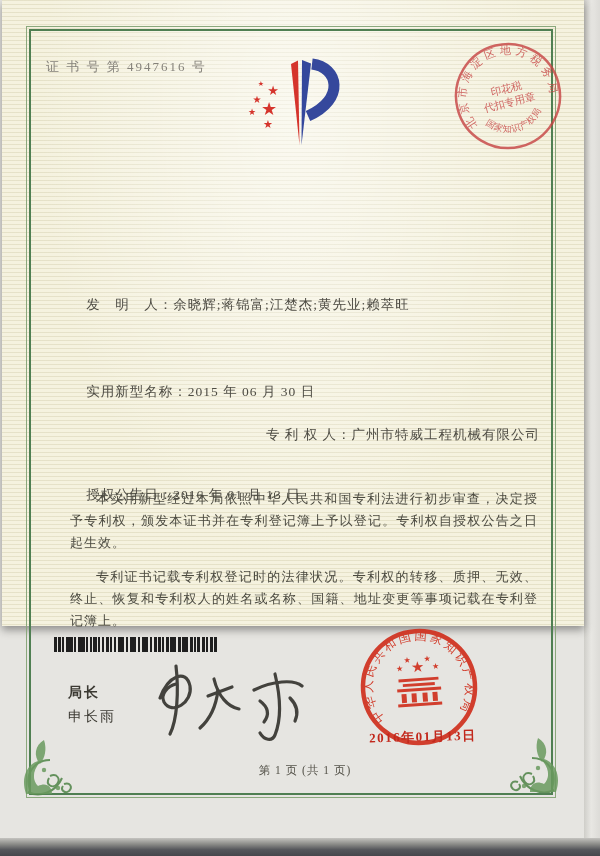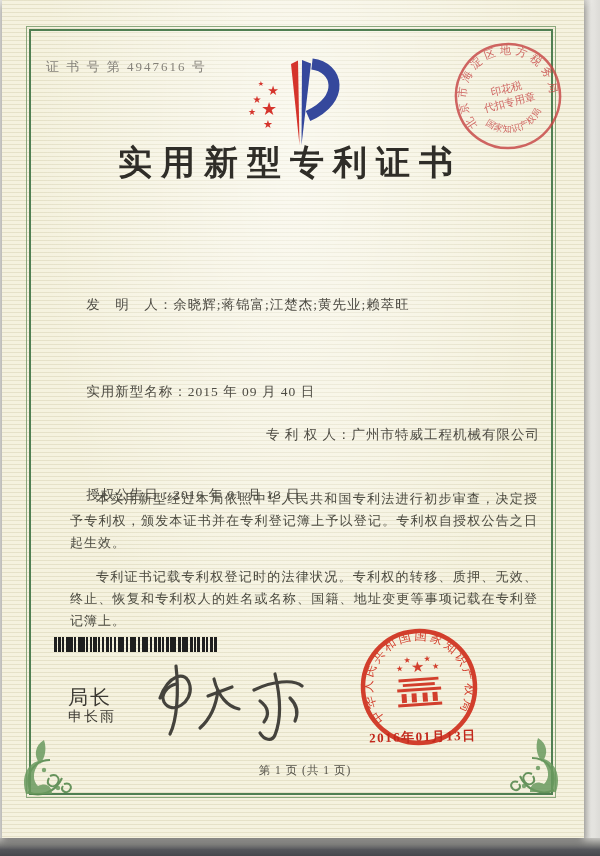--- a/index.html
+++ b/index.html
@@ -7,21 +7,21 @@
          font-family:"Liberation Serif","DejaVu Serif",serif;}
   .abs{position:absolute;}
 
   
   .photo-right{position:absolute;left:584px;top:0;width:16px;height:840px;
                background:linear-gradient(90deg,#cfcec9 0,#e8e7e3 45%,#dcdbd7 100%);}
   .photo-bottom{position:absolute;left:0;top:838px;width:600px;height:18px;
                 background:linear-gradient(180deg,#c4c3bf 0,#8a8a87 35%,#55565b 65%,#46474c 100%);}
 
   
-  .paper{position:absolute;left:2px;top:0;width:582px;height:838px;
+  .paper{position:absolute;left:2px;top:0;width:582px;height:626px;
          background:
            radial-gradient(ellipse at 50% 18%, rgba(255,255,255,.55), rgba(255,255,255,0) 62%),
            repeating-linear-gradient(180deg, rgba(173,165,118,.22) 0 1px, rgba(0,0,0,0) 1px 4px),
            #f5f2df;
          box-shadow:0 4px 8px rgba(40,40,40,.45);}
 
   
   .frame-outer{position:absolute;left:24px;top:26px;width:528px;height:770px;
                border:1px solid #8aa87c;}
   .frame-inner{position:absolute;left:2px;top:2px;right:2px;bottom:2px;
@@ -38,21 +38,21 @@
   .body-block{left:56px;top:476px;width:492px;font-size:13px;line-height:22px;
               color:#4b4a40;text-align:justify;letter-spacing:1px;}
   .body-block p{margin:12px;text-indent:2em;}
 
   .barcode{left:52px;top:637px;width:164px;height:15px;
            background-image:
              repeating-linear-gradient(90deg,#1f1f1f 0 2px,rgba(0,0,0,0) 2px 4px),
              repeating-linear-gradient(90deg,#1f1f1f 0 1px,rgba(0,0,0,0) 1px 6px),
              repeating-linear-gradient(90deg,#1f1f1f 0 3px,rgba(0,0,0,0) 3px 13px);}
 
-  .director-title{left:66px;top:684px;font-size:20px;color:#3c3a33;letter-spacing:2px;}
+  .director-title{left:66px;top:684px;font-size:14px;color:#3c3a33;letter-spacing:2px;font-weight:bold;}
   .director-name{left:66px;top:708px;font-size:14px;color:#3c3a33;letter-spacing:2px;}
 
   .seal-date{left:350px;top:728px;width:142px;font-size:13px;color:#c2281c;
              letter-spacing:1.5px;transform:rotate(-1.5deg);font-weight:600;text-align:center;}
 
   .page-footer{left:24px;top:763px;width:528px;text-align:center;font-size:11.5px;
                color:#55534a;letter-spacing:1px;margin-left:15px;}
 
   .logo-svg{left:240px;top:55px;}
   .sig-svg{left:140px;top:652px;}
@@ -114,27 +114,26 @@
       <g fill="#d5342c" font-family="'DejaVu Sans',sans-serif" text-anchor="middle">
         <text x="27" y="60" font-size="18">★</text>
         <text x="31" y="40" font-size="13">★</text>
         <text x="15" y="48" font-size="10">★</text>
         <text x="10" y="60" font-size="9">★</text>
         <text x="26" y="73" font-size="11">★</text>
         <text x="19" y="31" font-size="7">★</text>
       </g>
     </svg>
 
-    <div class="abs title">实用新型专利证书</div>
 
     <div class="abs field-row f1">
       <span>发　明　人：</span><span>余晓辉;蒋锦富;江楚杰;黄先业;赖萃旺</span>
     </div>
     <div class="abs field-row f3">
-      <span>实用新型名称：</span><span>2015 年 09 月 40 日</span>
+      <span>实用新型名称：</span><span>2015 年 06 月 30 日</span>
     </div>
     <div class="abs field-row f4">
       <span>专 利 权 人：</span><span>广州市特威工程机械有限公司</span>
     </div>
     <div class="abs field-row f5">
       <span>授权公告日：</span><span>2016 年 01 月 13 日</span>
     </div>
 
     <div class="abs body-block">
       <p>本实用新型经过本局依照中华人民共和国专利法进行初步审查，决定授予专利权，颁发本证书并在专利登记簿上予以登记。专利权自授权公告之日起生效。</p>

